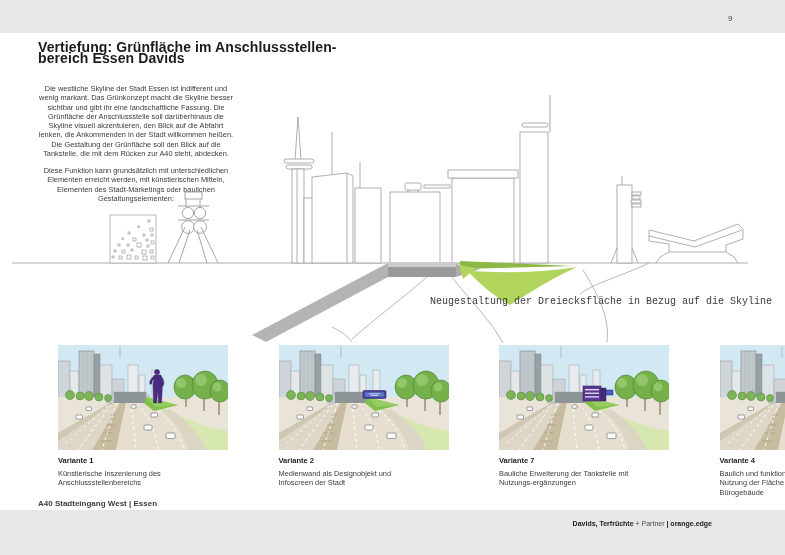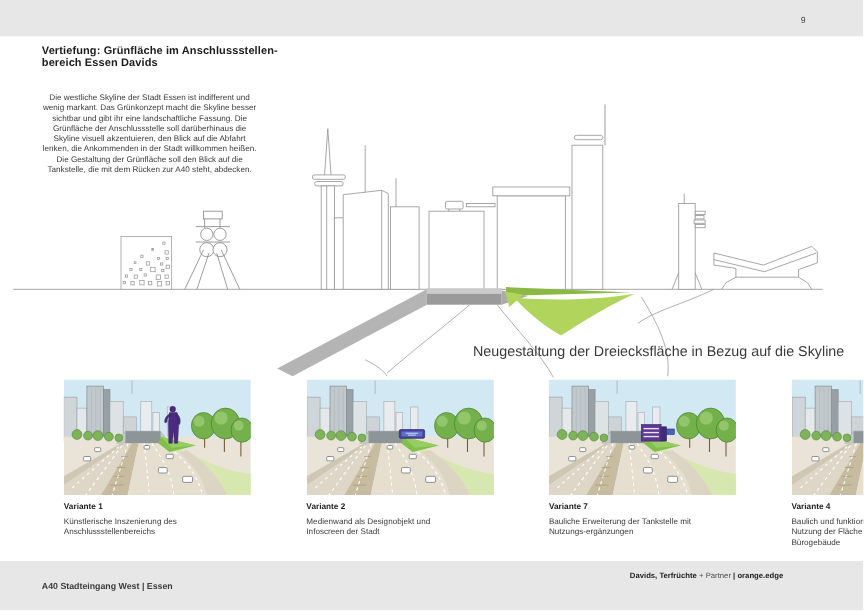--- a/index.html
+++ b/index.html
@@ -4,32 +4,32 @@
 <style>
   html,body{margin:0;padding:0;background:#ffffff;}
   .page{
     position:relative;width:785px;height:555px;background:#ffffff;overflow:hidden;
     font-family:"Liberation Sans", sans-serif;color:#2e2e2e;
   }
   .band{position:absolute;left:0;right:0;background:#e7e7e7;}
   .band-top{top:0;height:33px;}
   .band-bottom{top:510px;height:45px;}
   .page-number{position:absolute;top:14px;left:728px;font-size:8px;color:#4a4a4a;}
-  .title{position:absolute;left:38px;top:42px;font-size:10px;font-weight:bold;color:#1c1c1c;line-height:10.5px;letter-spacing:0.1px;}
+  .title{position:absolute;left:38px;top:42px;font-size:14px;font-weight:bold;color:#1c1c1c;line-height:10.5px;letter-spacing:0.1px;}
   .para{position:absolute;left:38px;width:196px;font-size:7.4px;line-height:9.3px;color:#3a3a3a;text-align:center;}
   .para1{top:84px;}
   .para2{top:166px;}
   .skyline{position:absolute;left:0;top:80px;width:785px;height:270px;}
-  .caption{position:absolute;left:430px;top:312px;font-size:13px;color:#3a3a3a;}
+  .caption{position:absolute;left:430px;top:296px;font-size:10px;color:#3a3a3a;font-family:Liberation Mono, monospace;}
   .variants{position:absolute;left:30px;top:345px;width:748px;display:flex;gap:22.5px;}
   .variant{width:170px;padding-left:28px;}
   .vimg{width:170px;height:105px;display:block;}
   .vlabel{margin-top:6px;font-size:7.5px;font-weight:bold;color:#1c1c1c;}
   .vdesc{margin-top:4px;width:132px;font-size:7.4px;line-height:9.4px;color:#3a3a3a;}
-  .footer-left{position:absolute;left:38px;top:528px;font-size:8px;font-weight:bold;color:#3c3c3c;}
+  .footer-left{position:absolute;left:38px;top:499px;font-size:8px;font-weight:bold;color:#3c3c3c;}
   .footer-right{position:absolute;right:73px;top:520px;font-size:7px;color:#4a4a4a;}
   .footer-right .b{font-weight:bold;color:#1c1c1c;}
   .defs-holder{position:absolute;width:0;height:0;overflow:hidden;}
 </style>
 </head>
 <body>
 
 <div class="defs-holder">
 <svg xmlns="http://www.w3.org/2000/svg" width="0" height="0">
   <defs>
@@ -161,20 +161,21 @@
 
   <div class="band band-top"></div>
   <div class="page-number">9</div>
 
   <div class="title">
     <div>Vertiefung: Grünfläche im Anschlussstellen-</div>
     <div>bereich Essen Davids</div>
   </div>
 
   <div class="para para1">Die westliche Skyline der Stadt Essen ist indifferent und wenig markant. Das Grünkonzept macht die Skyline besser sichtbar und gibt ihr eine landschaftliche Fassung. Die Grünfläche der Anschlussstelle soll darüberhinaus die Skyline visuell akzentuieren, den Blick auf die Abfahrt lenken, die Ankommenden in der Stadt willkommen heißen. Die Gestaltung der Grünfläche soll den Blick auf die Tankstelle, die mit dem Rücken zur A40 steht, abdecken.</div>
+  <div class="para para2">Diese Funktion kann grundsätzlich mit unterschiedlichen Elementen erreicht werden, mit künstlerischen Mitteln, Elementen des Stadt-Marketings oder baulichen Gestaltungselementen:</div>
 
   <svg class="skyline" viewBox="0 0 785 270" xmlns="http://www.w3.org/2000/svg">
     <line x1="12" y1="183" x2="748" y2="183" stroke="#9b9b9b" stroke-width="0.8"></line>
 
     <rect x="110" y="135" width="46" height="48" fill="#ffffff" stroke="#a8a8a8" stroke-width="0.8"></rect>
     <g fill="none" stroke="#9b9b9b" stroke-width="0.7">
       <rect x="148" y="140" width="2" height="2"></rect>
         <rect x="138" y="146" width="1.6" height="1.6"></rect>
       <rect x="150" y="148" width="3" height="3"></rect>
         <rect x="128" y="152" width="2" height="2"></rect>

